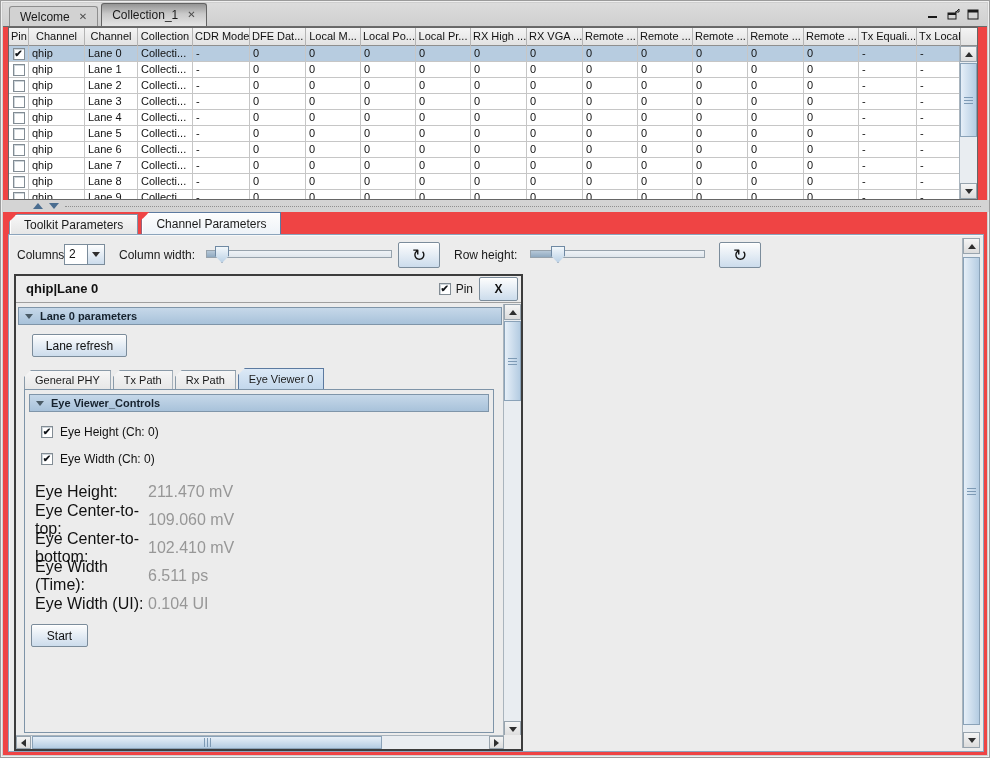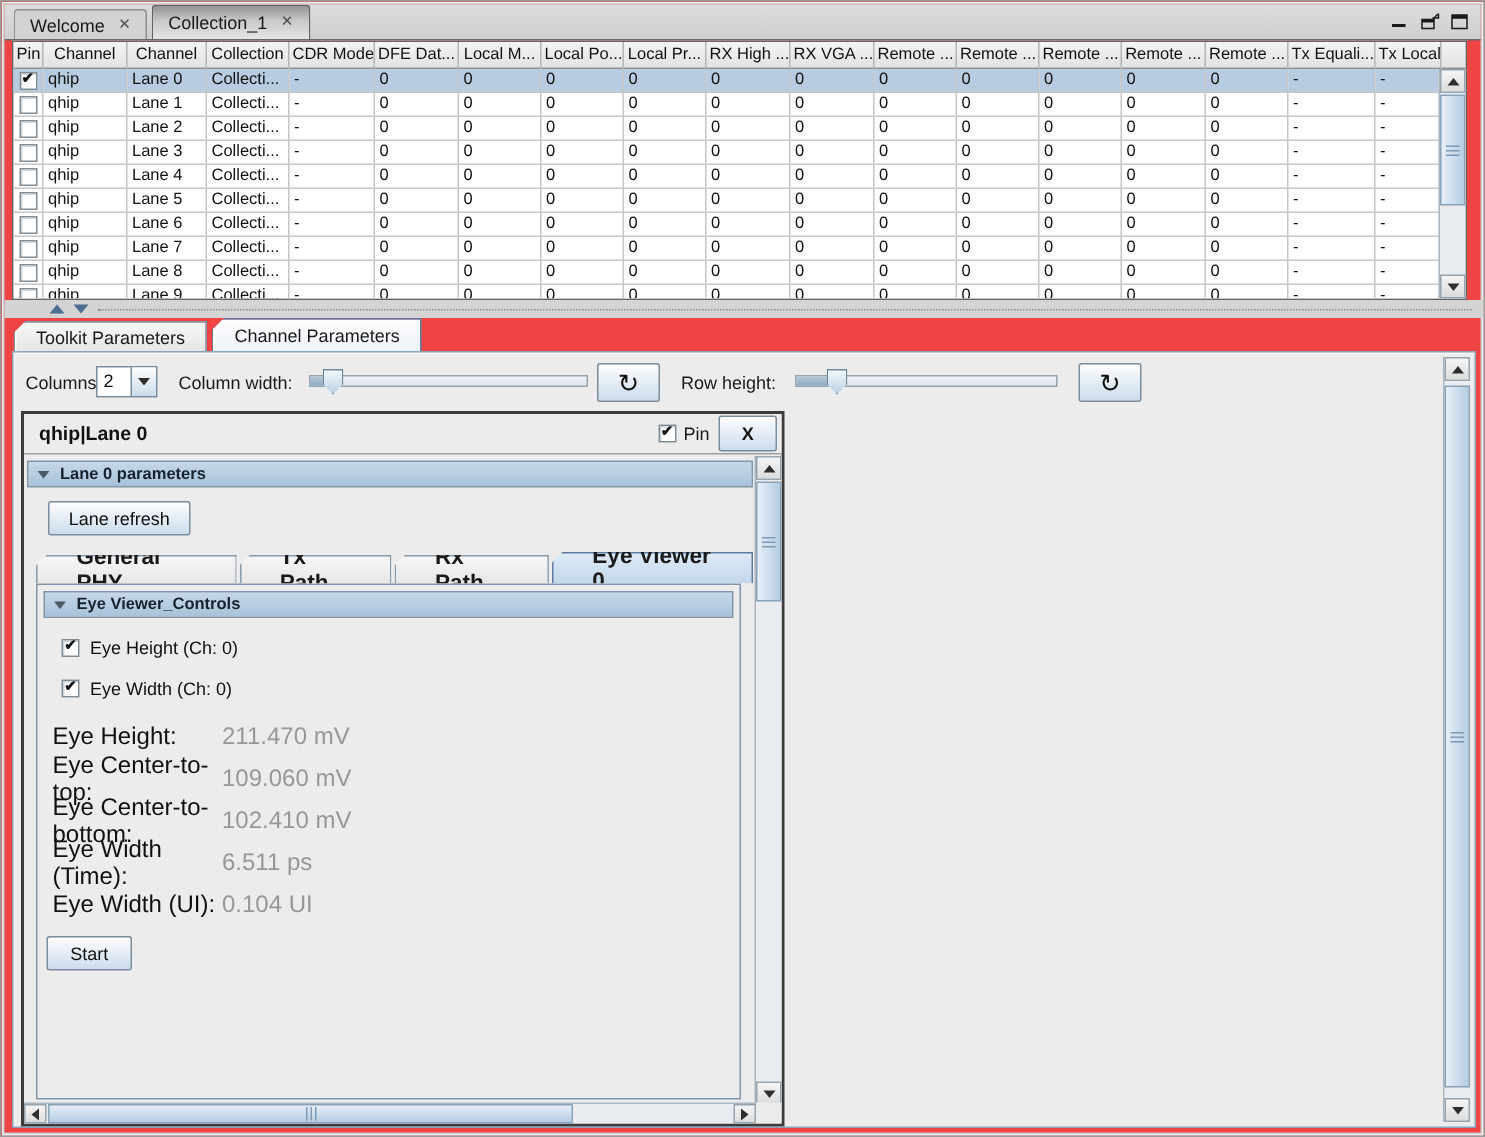--- a/index.html
+++ b/index.html
@@ -86,23 +86,23 @@
   .panel-hd{position:absolute;left:0;top:0;right:0;height:27px;border-bottom:1px solid #9f9f9f;background:#ececec;}
   .panel-title{position:absolute;left:10px;top:5px;font-size:13px;font-weight:bold;color:#111;}
   .pin-wrap{position:absolute;right:48px;top:6px;display:flex;align-items:center;gap:5px;}
   .xbtn{position:absolute;right:3px;top:1px;width:39px;height:24px;font-weight:bold;}
   .panel-body{position:absolute;left:0;top:28px;width:488px;height:433px;overflow:hidden;}
   .grp-hd{height:18px;margin:3px 2px 0 2px;border:1px solid #7f95a9;display:flex;align-items:center;gap:7px;
     background:linear-gradient(#c6d8e9,#a8c2da);padding:0 6px;font-size:11px;font-weight:bold;color:#16222e;}
   .col-tri{width:0;height:0;border-left:4px solid transparent;border-right:4px solid transparent;border-top:5px solid #4a5b66;}
   .btn-lane{margin:9px 0 0 16px;width:95px;height:23px;}
   .itabs{display:flex;align-items:flex-end;margin:11px 0 0 8px;height:21px;}
-  .itab{height:19px;margin-right:2px;padding:0 26px;font-size:15px;color:#1a1a1a;display:flex;align-items:center;
+  .itab{height:19px;margin-right:2px;padding:0 10px;font-size:11px;color:#1a1a1a;display:flex;align-items:center;
     background:linear-gradient(#f6f6f6,#e7e7e7);border:1px solid #8a9aa8;border-bottom:none;
-    clip-path:polygon(0 100%,0 7px,7px 0,100% 0,100% 100%);font-weight:bold;}
+    clip-path:polygon(0 100%,0 7px,7px 0,100% 0,100% 100%);}
   .itab.active{height:21px;background:linear-gradient(#dce9f6,#c3d8ec);border-color:#5c7aa0;}
   .itabpanel{margin-left:8px;width:470px;height:344px;border:1px solid #7e94a8;background:#ececec;overflow:hidden;}
   .evc-hd{margin:4px 4px 0 4px;}
   .cbrow{display:flex;align-items:center;gap:7px;margin:13px 0 0 16px;font-size:12px;color:#111;}
   .notice{margin:17px 10px 0 10px;font-size:12px;color:#111;}
   .fields{margin:12px 0 0 10px;}
   .frow{height:28px;display:flex;align-items:center;font-size:16px;}
   .flabel{width:113px;color:#111;}
   .fvalue{color:#979797;}
   .btn-start{margin:6px 0 0 6px;width:57px;height:23px;}

